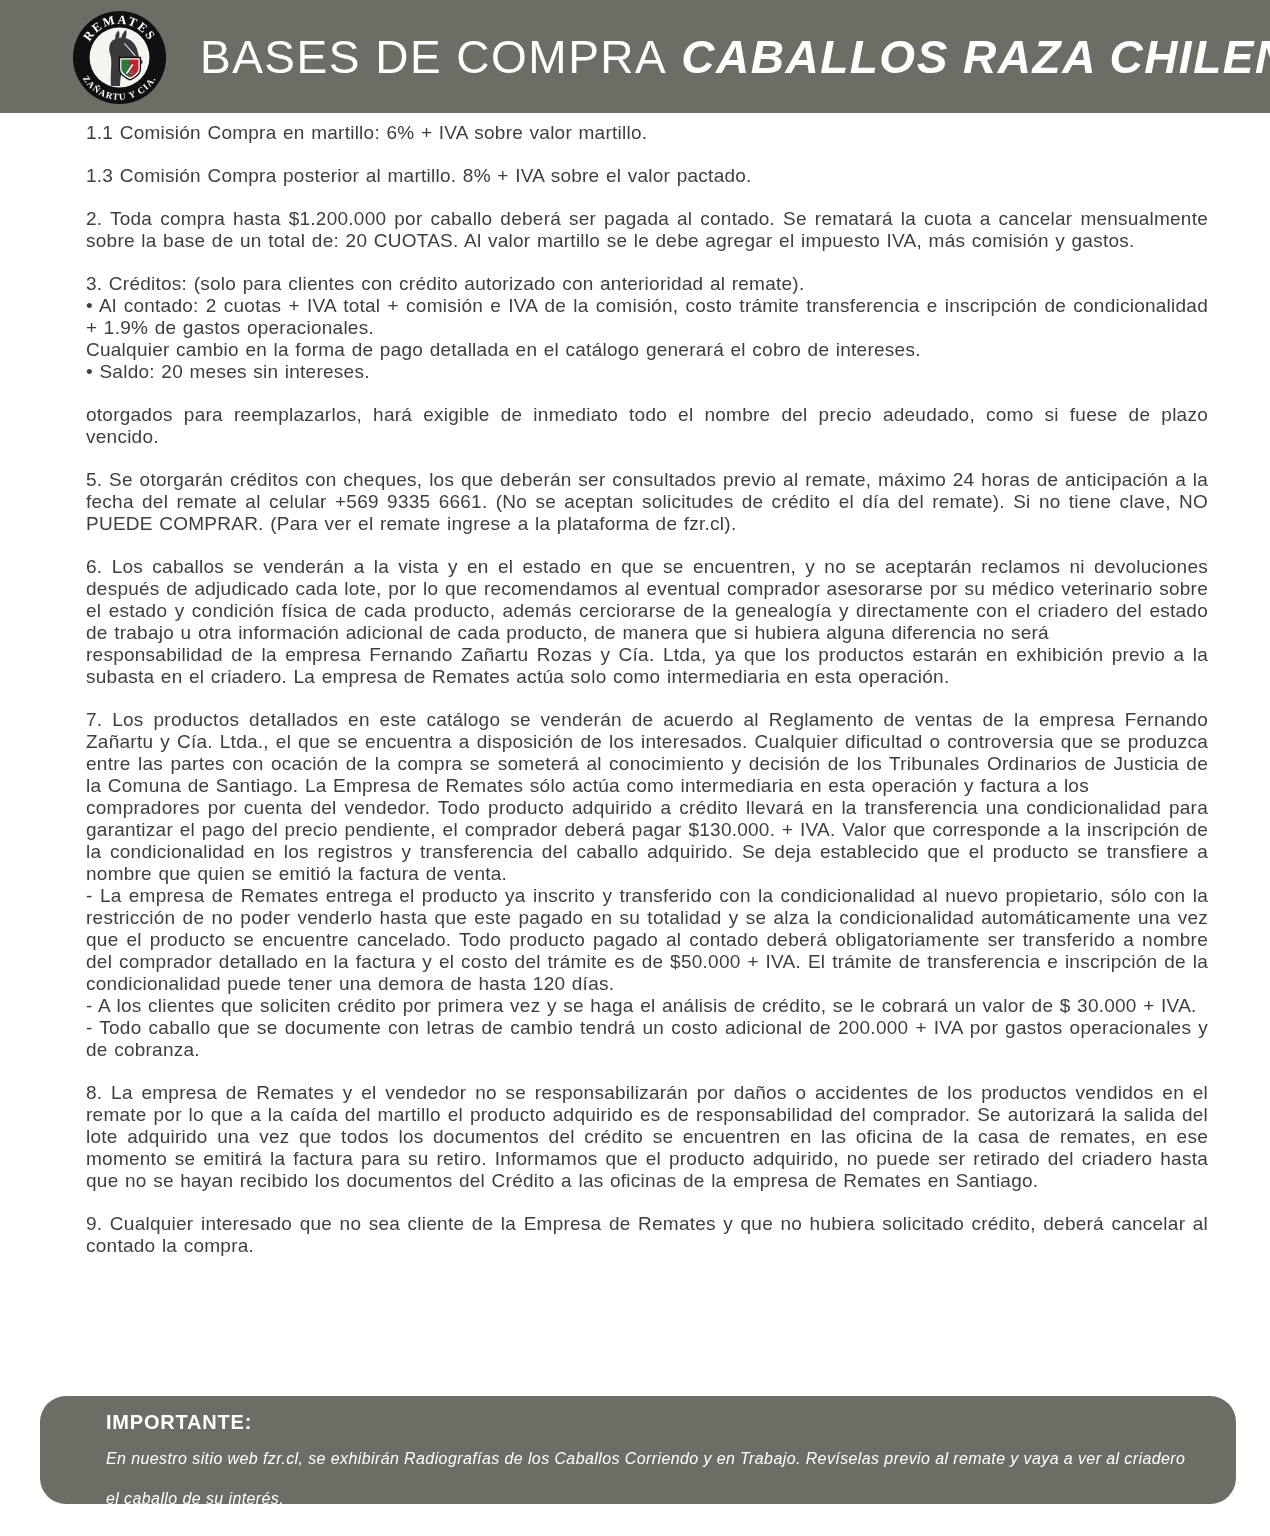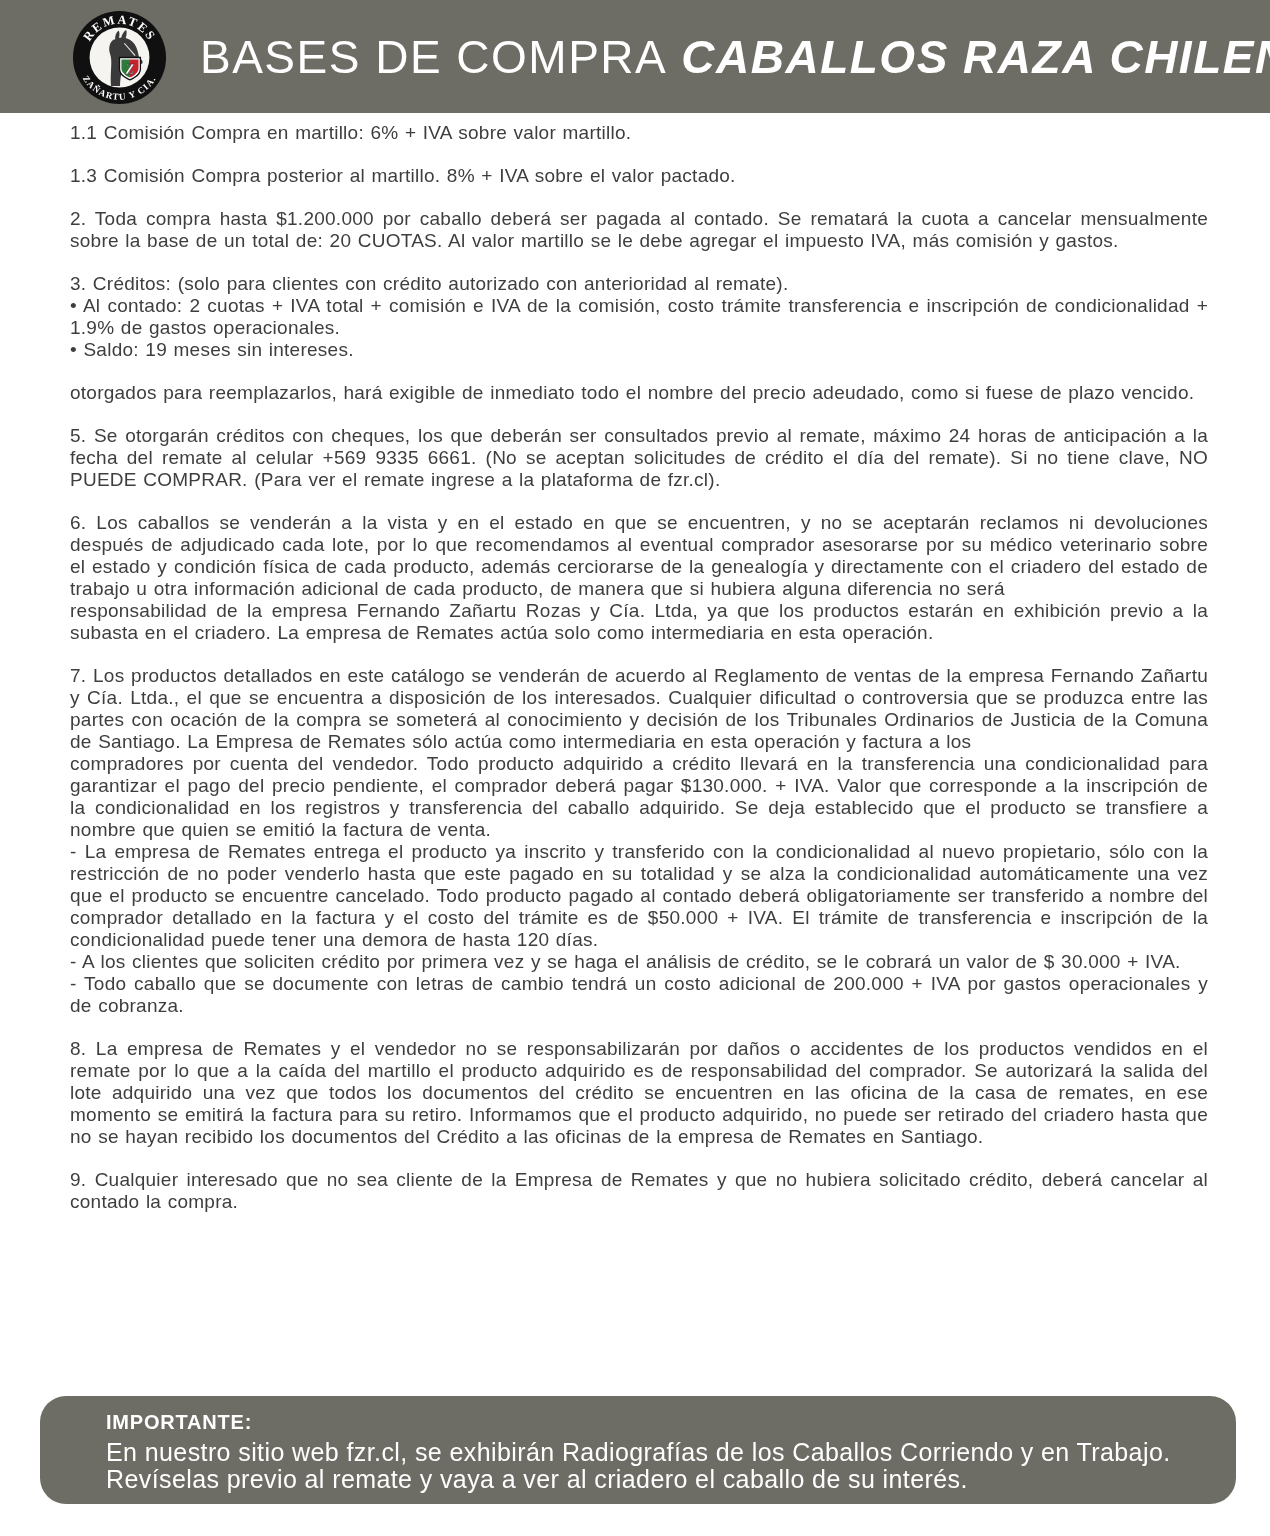--- a/index.html
+++ b/index.html
@@ -20,30 +20,30 @@
     display:flex;align-items:center;
     color:#ffffff;font-size:46px;font-weight:400;letter-spacing:1.5px;white-space:nowrap;
   }
   .title em{font-style:italic;font-weight:700;margin-left:14px;}
   
   .terms{
     position:absolute;left:70px;top:122px;width:1138px;
     color:#3e3e3e;font-size:19px;line-height:22px;
     letter-spacing:0.25px;word-spacing:1px;
   }
-  .term{margin:0 0 21px 0;}
+  .term{margin:0 0 21px 16px;}
   .seg{display:block;text-align:justify;}
   
   .important-box{
     position:absolute;left:40px;top:1396px;width:1196px;height:108px;
     border-radius:26px;box-sizing:border-box;
     padding:15px 42px 0 66px;color:#ffffff;
   }
   .imp-label{font-weight:700;font-size:20px;letter-spacing:0.8px;margin-bottom:5px;}
-  .imp-text{font-size:25px;line-height:27px;letter-spacing:0.4px;}
+  .imp-text{font-style:italic;font-size:16px;line-height:40px;letter-spacing:0.4px;}
 </style>
 </head>
 <body>
 
 <div class="page">
 
   <header class="header band">
     <div class="logo">
       <svg viewBox="0 0 100 100" width="95" height="95">
         <defs>
@@ -90,21 +90,22 @@
       </p>
       <p class="term">
         <span class="seg">1.3 Comisión Compra posterior al martillo. 8% + IVA sobre el valor pactado.</span>
       </p>
       <p class="term">
         <span class="seg">2. Toda compra hasta $1.200.000 por caballo deberá ser pagada al contado. Se rematará la cuota a cancelar mensualmente sobre la base de un total de: 20 CUOTAS. Al valor martillo se le debe agregar el impuesto IVA, más comisión y gastos.</span>
       </p>
       <p class="term">
         <span class="seg">3. Créditos: (solo para clientes con crédito autorizado con anterioridad al remate).</span>
         <span class="seg">• Al contado: 2 cuotas + IVA total + comisión e IVA de la comisión, costo trámite transferencia e inscripción de condicionalidad + 1.9% de gastos operacionales.</span>
-        <span class="seg">• Saldo: 19 meses sin intereses.</span>
+        <span class="seg">Cualquier cambio en la forma de pago detallada en el catálogo generará el cobro de intereses.</span>
+        <span class="seg">• Saldo: 20 meses sin intereses.</span>
       </p>
       <p class="term">
         <span class="seg">otorgados para reemplazarlos, hará exigible de inmediato todo el nombre del precio adeudado, como si fuese de plazo vencido.</span>
       </p>
       <p class="term">
         <span class="seg">5. Se otorgarán créditos con cheques, los que deberán ser consultados previo al remate, máximo 24 horas de anticipación a la fecha del remate al celular +569 9335 6661. (No se aceptan solicitudes de crédito el día del remate). Si no tiene clave, NO PUEDE COMPRAR. (Para ver el remate ingrese a la plataforma de fzr.cl).</span>
       </p>
       <p class="term">
         <span class="seg">6. Los caballos se venderán a la vista y en el estado en que se encuentren, y no se aceptarán reclamos ni devoluciones después de adjudicado cada lote, por lo que recomendamos al eventual comprador asesorarse por su médico veterinario sobre el estado y condición física de cada producto, además cerciorarse de la genealogía y directamente con el criadero del estado de trabajo u otra información adicional de cada producto, de manera que si hubiera alguna diferencia no será</span>
         <span class="seg">responsabilidad de la empresa Fernando Zañartu Rozas y Cía. Ltda, ya que los productos estarán en exhibición previo a la subasta en el criadero. La empresa de Remates actúa solo como intermediaria en esta operación.</span>

